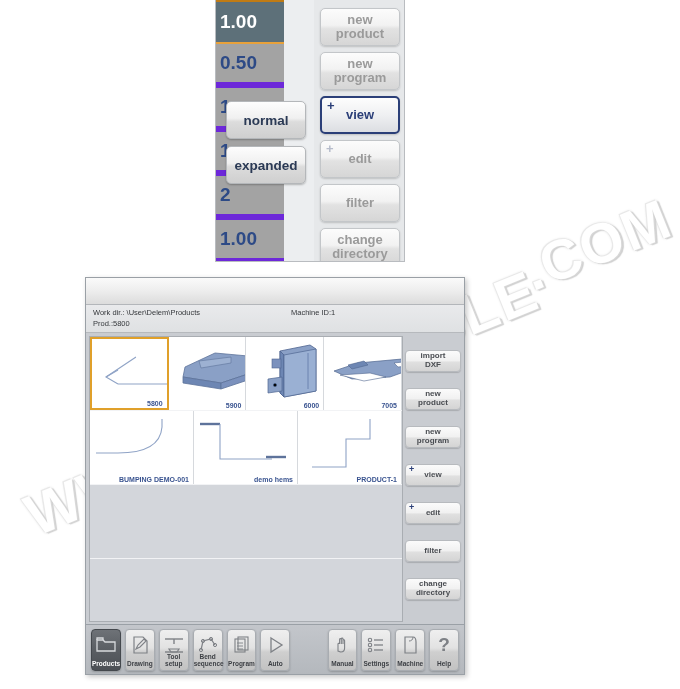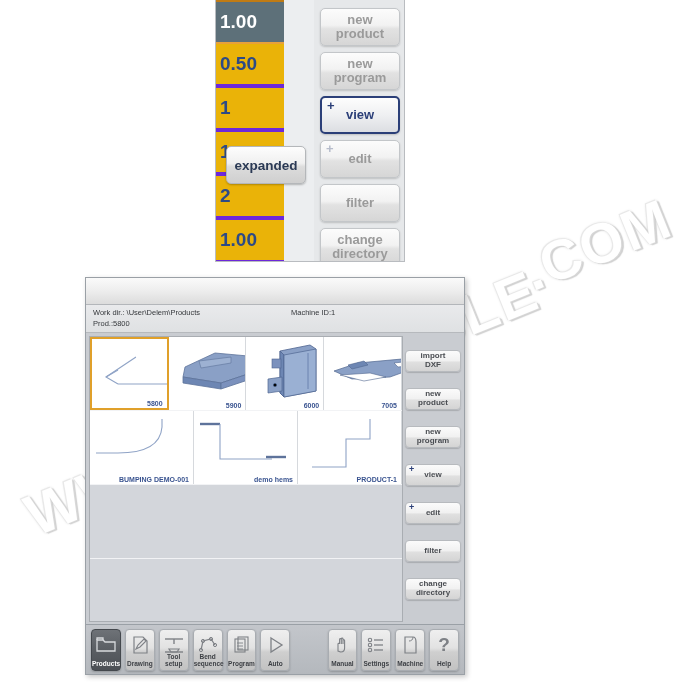--- a/index.html
+++ b/index.html
@@ -29,21 +29,21 @@
     background:#eceef0;border:1px solid #b9bcc0;border-top:none;
     box-sizing:border-box;overflow:hidden;z-index:40;
   }
   .ov-left{position:absolute;left:0;top:0;width:68px;height:100%;}
   .ov-right{position:absolute;left:98px;top:0;width:92px;height:100%;background:#e6e8ea;}
 
   .valrow{
     height:44px;box-sizing:border-box;
     display:flex;align-items:center;padding-left:4px;
     font-size:19px;font-weight:bold;color:#2d4a86;
-    background:#eab308;border-bottom:4px solid #6d28d9;
+    background:#a3a3a3;border-bottom:6px solid #6d28d9;
     overflow:hidden;
   }
   .valrow.sel{
     background:#5d7079;color:#ffffff;
     border-top:2px solid #c07b14;border-bottom:2px solid #e8a13a;
   }
 
   
   .ovbtn{
     position:absolute;box-sizing:border-box;
@@ -179,20 +179,21 @@
 
   <div class="ov-left">
     <div class="valrow sel">1.00</div>
     <div class="valrow">0.50</div>
     <div class="valrow">1</div>
     <div class="valrow">1</div>
     <div class="valrow">2</div>
     <div class="valrow">1.00</div>
   </div>
 
+  <div class="ovbtn left" style="top:101px">normal</div>
   <div class="ovbtn left" style="top:146px">expanded</div>
 
   <div class="ov-right">
     <div class="rbtn" style="top:8px">
       <span class="ml">new<br>product</span>
     </div>
     <div class="rbtn" style="top:52px">
       <span class="ml">new<br>program</span>
     </div>
     <div class="rbtn active" style="top:96px">

